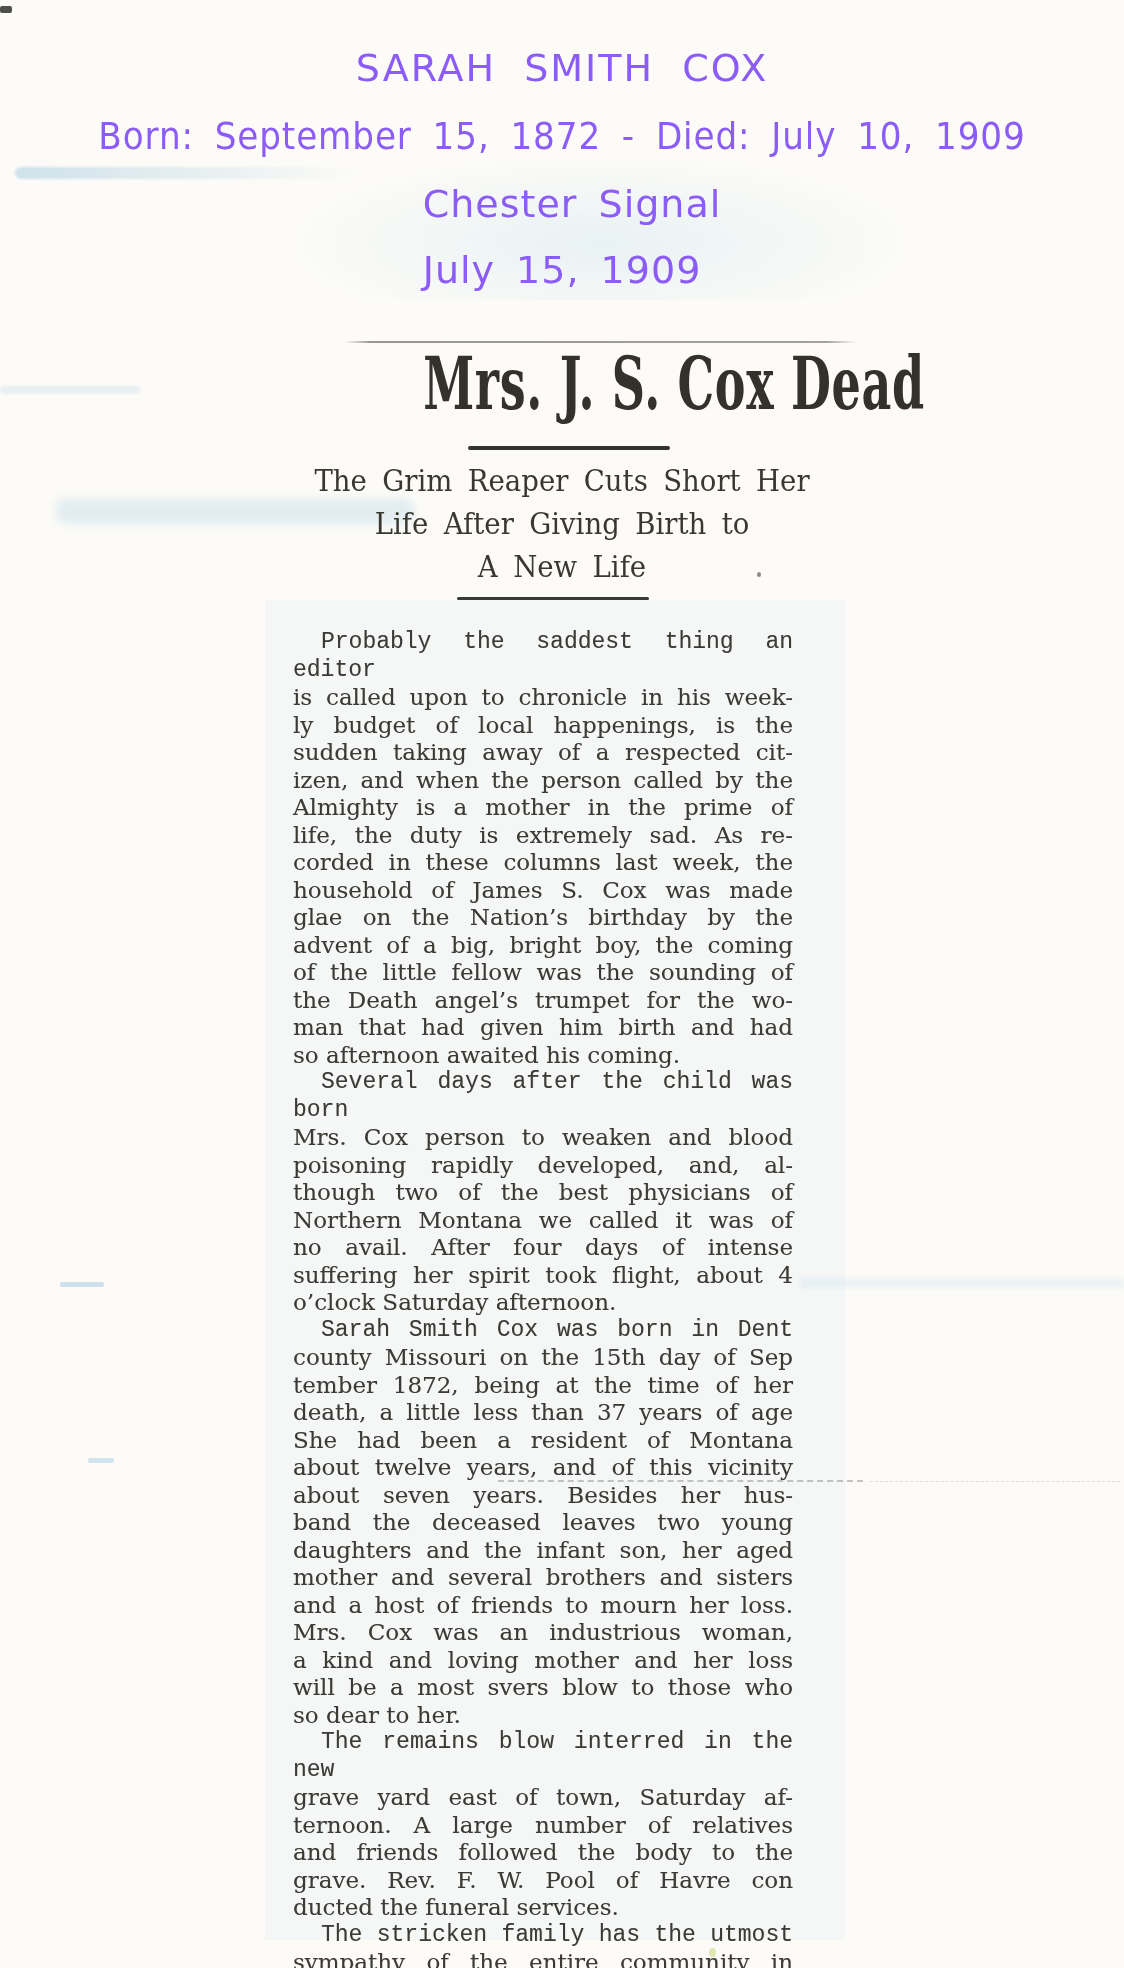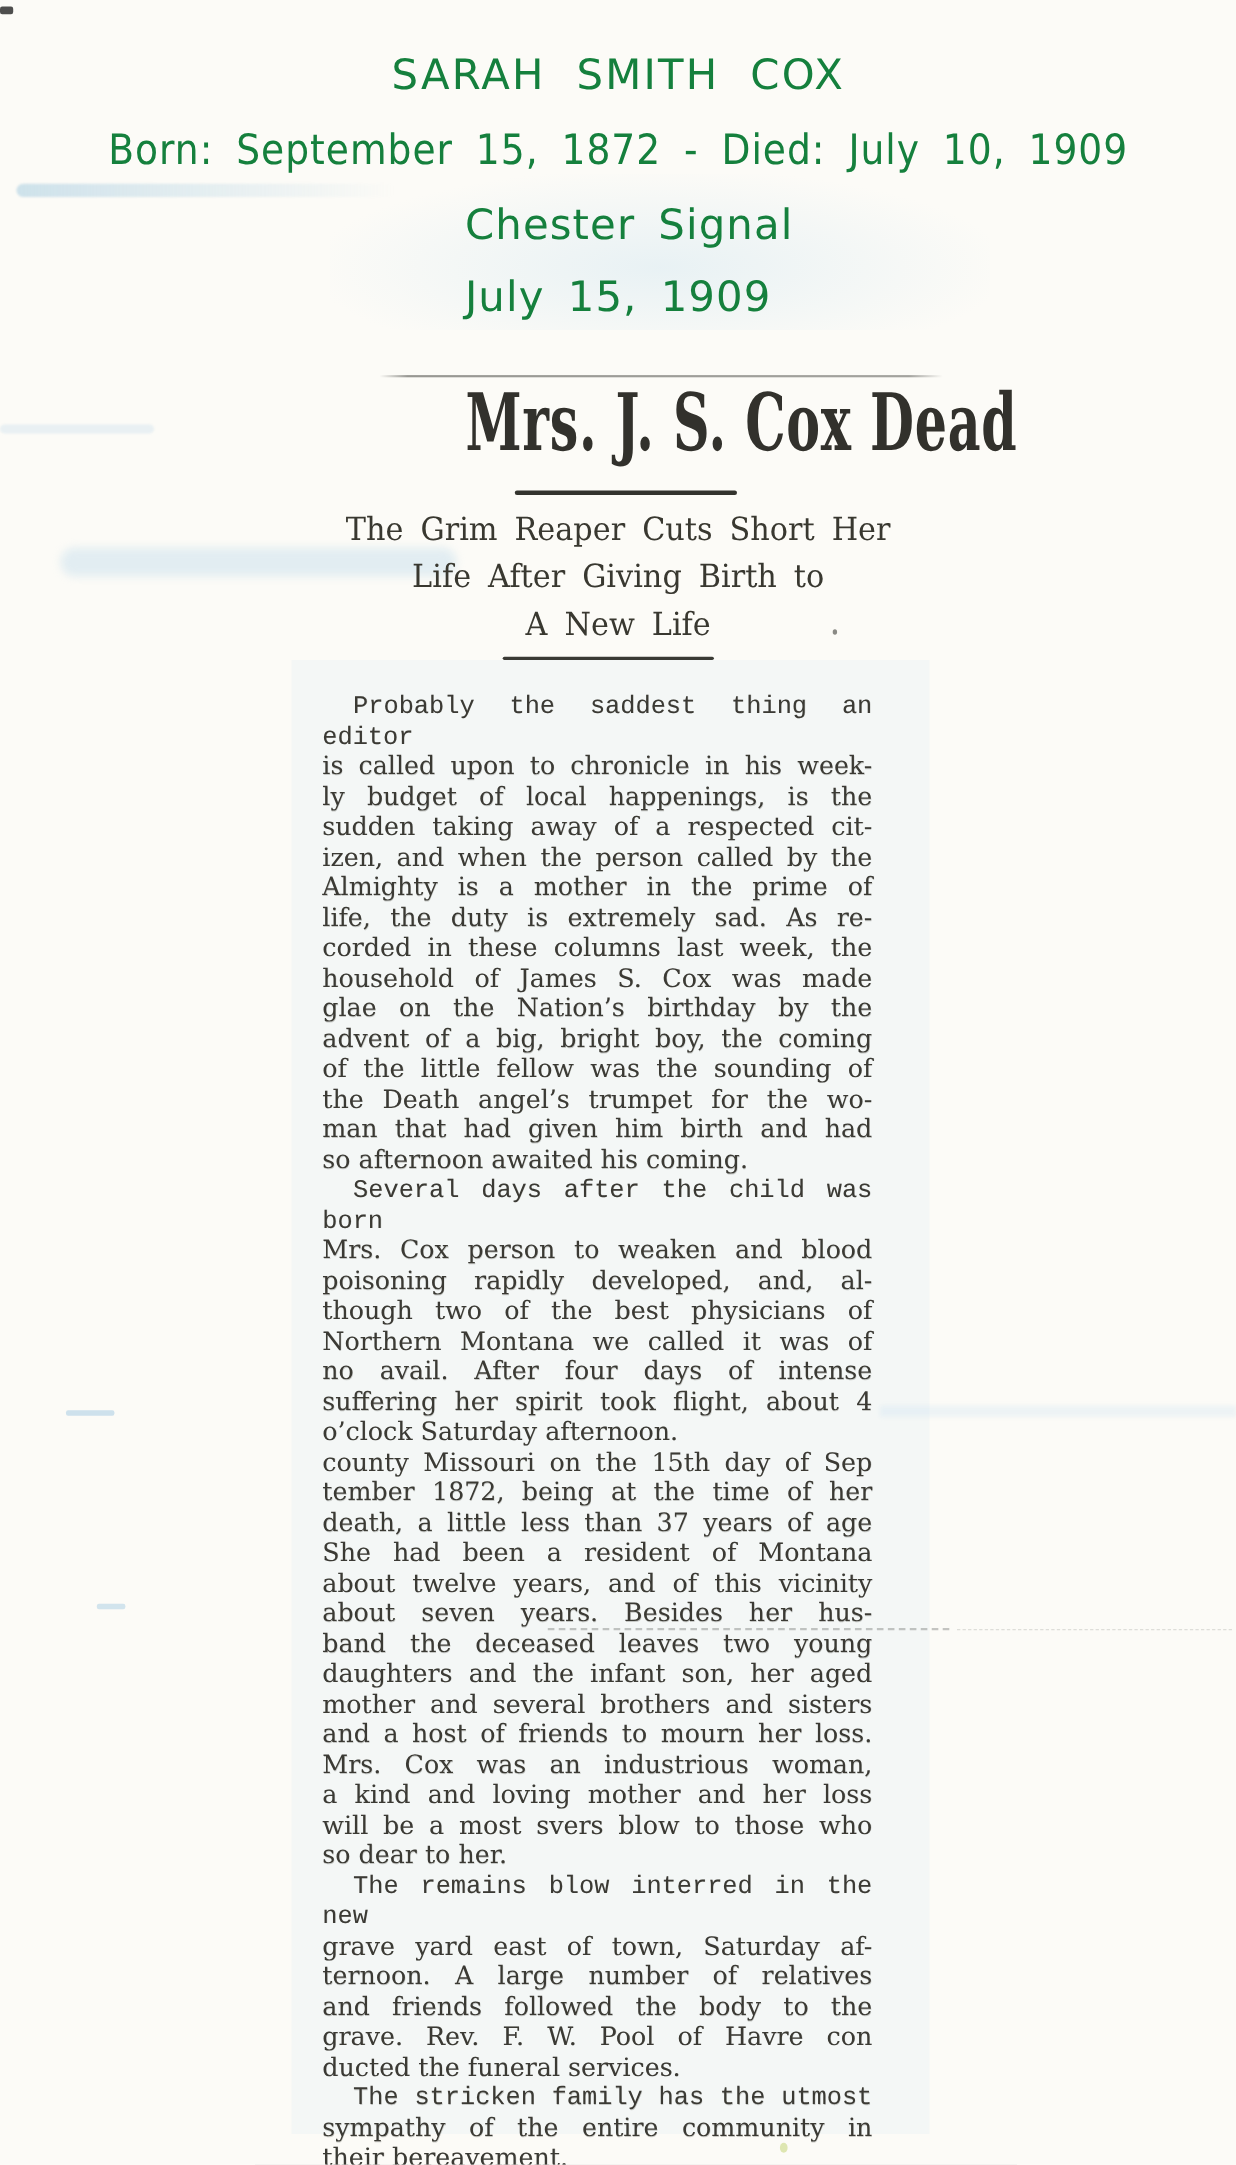--- a/index.html
+++ b/index.html
@@ -5,21 +5,21 @@
   html,body { margin:0; padding:0; background:#e8e8e4; }
   .page {
     position:relative; width:1124px; height:1968px;
     background:#fcfbf7; overflow:hidden;
     font-family:"DejaVu Serif", serif;
   }
 
   
   .header-block {
     position:absolute; top:0; left:0; width:1124px; text-align:center;
-    font-family:"DejaVu Sans", sans-serif; color:#15803d;
+    font-family:"DejaVu Sans", sans-serif; color:#8b5cf6;
   }
   .h-name  { margin-top:46px; font-size:38px; letter-spacing:2px;  word-spacing:14px; }
   .h-dates { margin-top:24px; font-size:38px; letter-spacing:1px;  word-spacing:10px; transform:scaleX(0.9); }
   .h-pub   { margin-top:24px; font-size:38px; letter-spacing:1px;  word-spacing:8px;padding-left:20px; }
   .h-issue { margin-top:22px; font-size:38px; letter-spacing:1px;  word-spacing:8px; }
 
   
   .rule-hair {
     position:absolute; left:345px; top:341px; width:512px; height:2px;
     background:linear-gradient(90deg, rgba(90,90,85,0), rgba(90,90,85,.62) 5%,
@@ -137,20 +137,21 @@
         <div class="line first">Several days after the child was born</div>
         <div class="line">Mrs. Cox person to weaken and blood</div>
         <div class="line">poisoning rapidly developed, and, al-</div>
         <div class="line">though two of the best physicians of</div>
         <div class="line">Northern Montana we called it was of</div>
         <div class="line">no avail. After four days of intense</div>
         <div class="line">suffering her spirit took flight, about 4</div>
         <div class="line last">o’clock Saturday afternoon.</div>
       </div>
       <div class="para">
+        <div class="line first">Sarah Smith Cox was born in Dent</div>
         <div class="line">county Missouri on the 15th day of Sep</div>
         <div class="line">tember 1872, being at the time of her</div>
         <div class="line">death, a little less than 37 years of age</div>
         <div class="line">She had been a resident of Montana</div>
         <div class="line">about twelve years, and of this vicinity</div>
         <div class="line">about seven years. Besides her hus-</div>
         <div class="line">band the deceased leaves two young</div>
         <div class="line">daughters and the infant son, her aged</div>
         <div class="line">mother and several brothers and sisters</div>
         <div class="line">and a host of friends to mourn her loss.</div>

